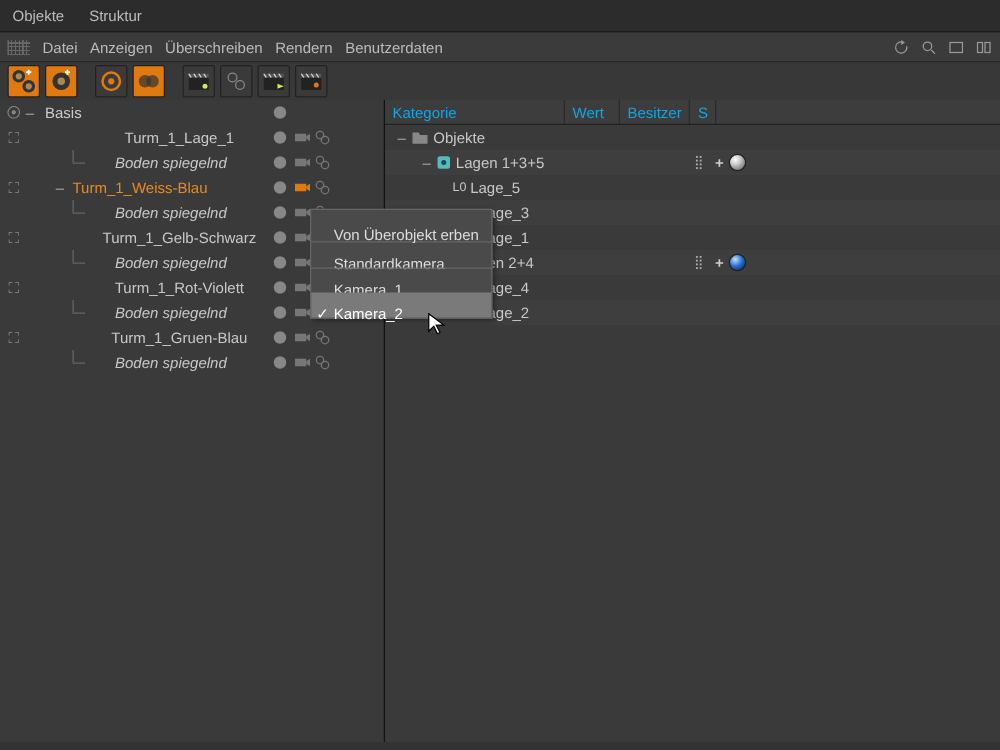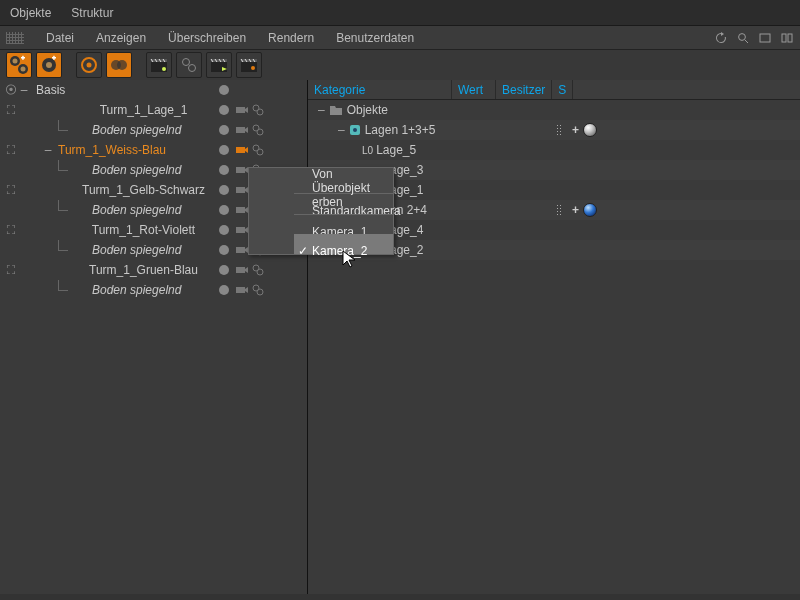--- a/index.html
+++ b/index.html
@@ -4,21 +4,21 @@
 <style>
   * { box-sizing: border-box; margin: 0; padding: 0; font-family: Arial, sans-serif; font-size: 12px; user-select: none; }
   body { background: #333; width: 800px; height: 600px; overflow: hidden; color: #c8c8c8; position: relative; }
 
   
   .tab-bar { display: flex; background: #2c2c2c; height: 26px; border-bottom: 1px solid #1a1a1a; }
   .tab { padding: 6px 10px 4px; color: #bbb; cursor: pointer; }
   .tab.active { background: #3a3a3a; color: #ea8a1f; border-top: 1px solid #555; }
 
   
-  .menu-bar { display: flex; align-items: center; background: #3b3b3b; height: 24px; padding: 0 6px; gap: 22px; border-bottom: 1px solid #222; }
+  .menu-bar { display: flex; align-items: center; background: #3b3b3b; height: 24px; padding: 0 6px; gap: 10px; border-bottom: 1px solid #222; }
   .menu-label { color: #bbb; cursor: pointer; }
   .hatch { width: 18px; height: 12px;
     background: repeating-linear-gradient(90deg,#666 0,#666 1px,transparent 1px,transparent 3px),
                 repeating-linear-gradient(0deg,#666 0,#666 1px,transparent 1px,transparent 3px);
   }
   .menu-right { margin-left: auto; display: flex; gap: 8px; }
   .mini-icon { width: 14px; height: 14px; display: flex; align-items:center; justify-content:center; color:#999; }
 
   
   .toolbar { display: flex; align-items: center; background: #383838; height: 30px; padding: 2px 6px; gap: 4px; }
@@ -71,21 +71,21 @@
     background: radial-gradient(circle,#aaa 1px,transparent 1px) 0 0/3px 3px; }
 
   .sphere { width:14px; height:14px; border-radius:50%;
     background: radial-gradient(circle at 35% 30%, #fff 0, #ccc 35%, #777 80%, #444 100%);
     border:1px solid #222; }
   .sphere.blue { background: radial-gradient(circle at 35% 30%, #bfe2ff 0, #2f74d0 45%, #0b2a66 90%); }
   .plus { color:#ccc; font-weight:bold; margin-right:2px; }
 
   
   .ctx-menu { position:absolute; left:248px; top:167px; width:146px; background:#4a4a4a; border:1px solid #666; z-index:20; box-shadow:2px 2px 4px rgba(0,0,0,.4); }
-  .ctx-item { height:20px; display:flex; align-items:center; padding:14px 4px 0 18px; color:#ddd; position:relative;margin-left:45px; }
+  .ctx-item { height:20px; display:flex; align-items:center; padding:14px 4px 0 18px; color:#ddd; position:relative; }
   .ctx-item.sep-below { height:26px; border-bottom:1px solid #666; }
   .ctx-item.sep-above { border-top:1px solid #666; }
   .ctx-item.hl { background:#7a7a7a; color:#fff; }
   .ctx-check { position:absolute; left:4px; color:#fff; }
 
   .cursor { position:absolute; left:342px; top:250px; z-index:30; pointer-events:none; }
 
   .footer { position:absolute; bottom:0; left:0; right:0; height:6px; background:#333; }
 
   svg { display:block; }

